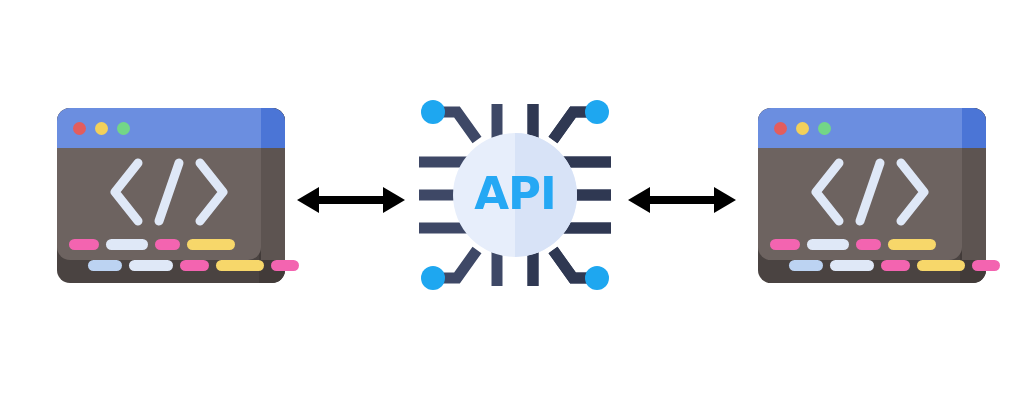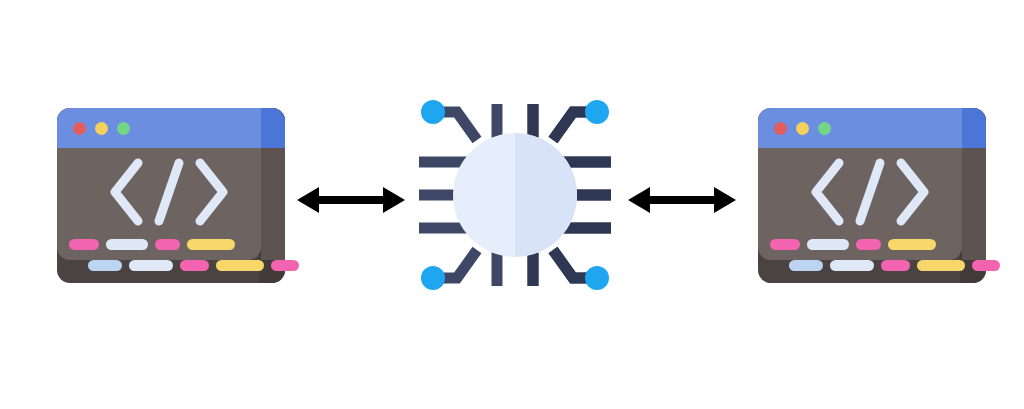--- a/index.html
+++ b/index.html
@@ -238,20 +238,21 @@
       <circle cx="100" cy="103" r="62" fill="#e7eefb"></circle>
       <path d="M100,41 A62,62 0 0 1 100,165 Z" fill="#d8e3f7"></path>
 
       <g>
         <circle cx="18" cy="20" r="12" fill="#1ea7f0"></circle>
         <circle cx="182" cy="20" r="12" fill="#1ea7f0"></circle>
         <circle cx="18" cy="186" r="12" fill="#1ea7f0"></circle>
         <circle cx="182" cy="186" r="12" fill="#1ea7f0"></circle>
       </g>
     </svg>
+    <div class="api-label">API</div>
   </div>
 
   <div class="arrow arrow-right-group">
     <svg width="108" height="32" viewBox="0 0 108 32" xmlns="http://www.w3.org/2000/svg">
       <g fill="#000000">
         <rect x="18" y="12" width="72" height="8"></rect>
         <polygon points="0,16 22,3 22,29"></polygon>
         <polygon points="108,16 86,3 86,29"></polygon>
       </g>
     </svg>

